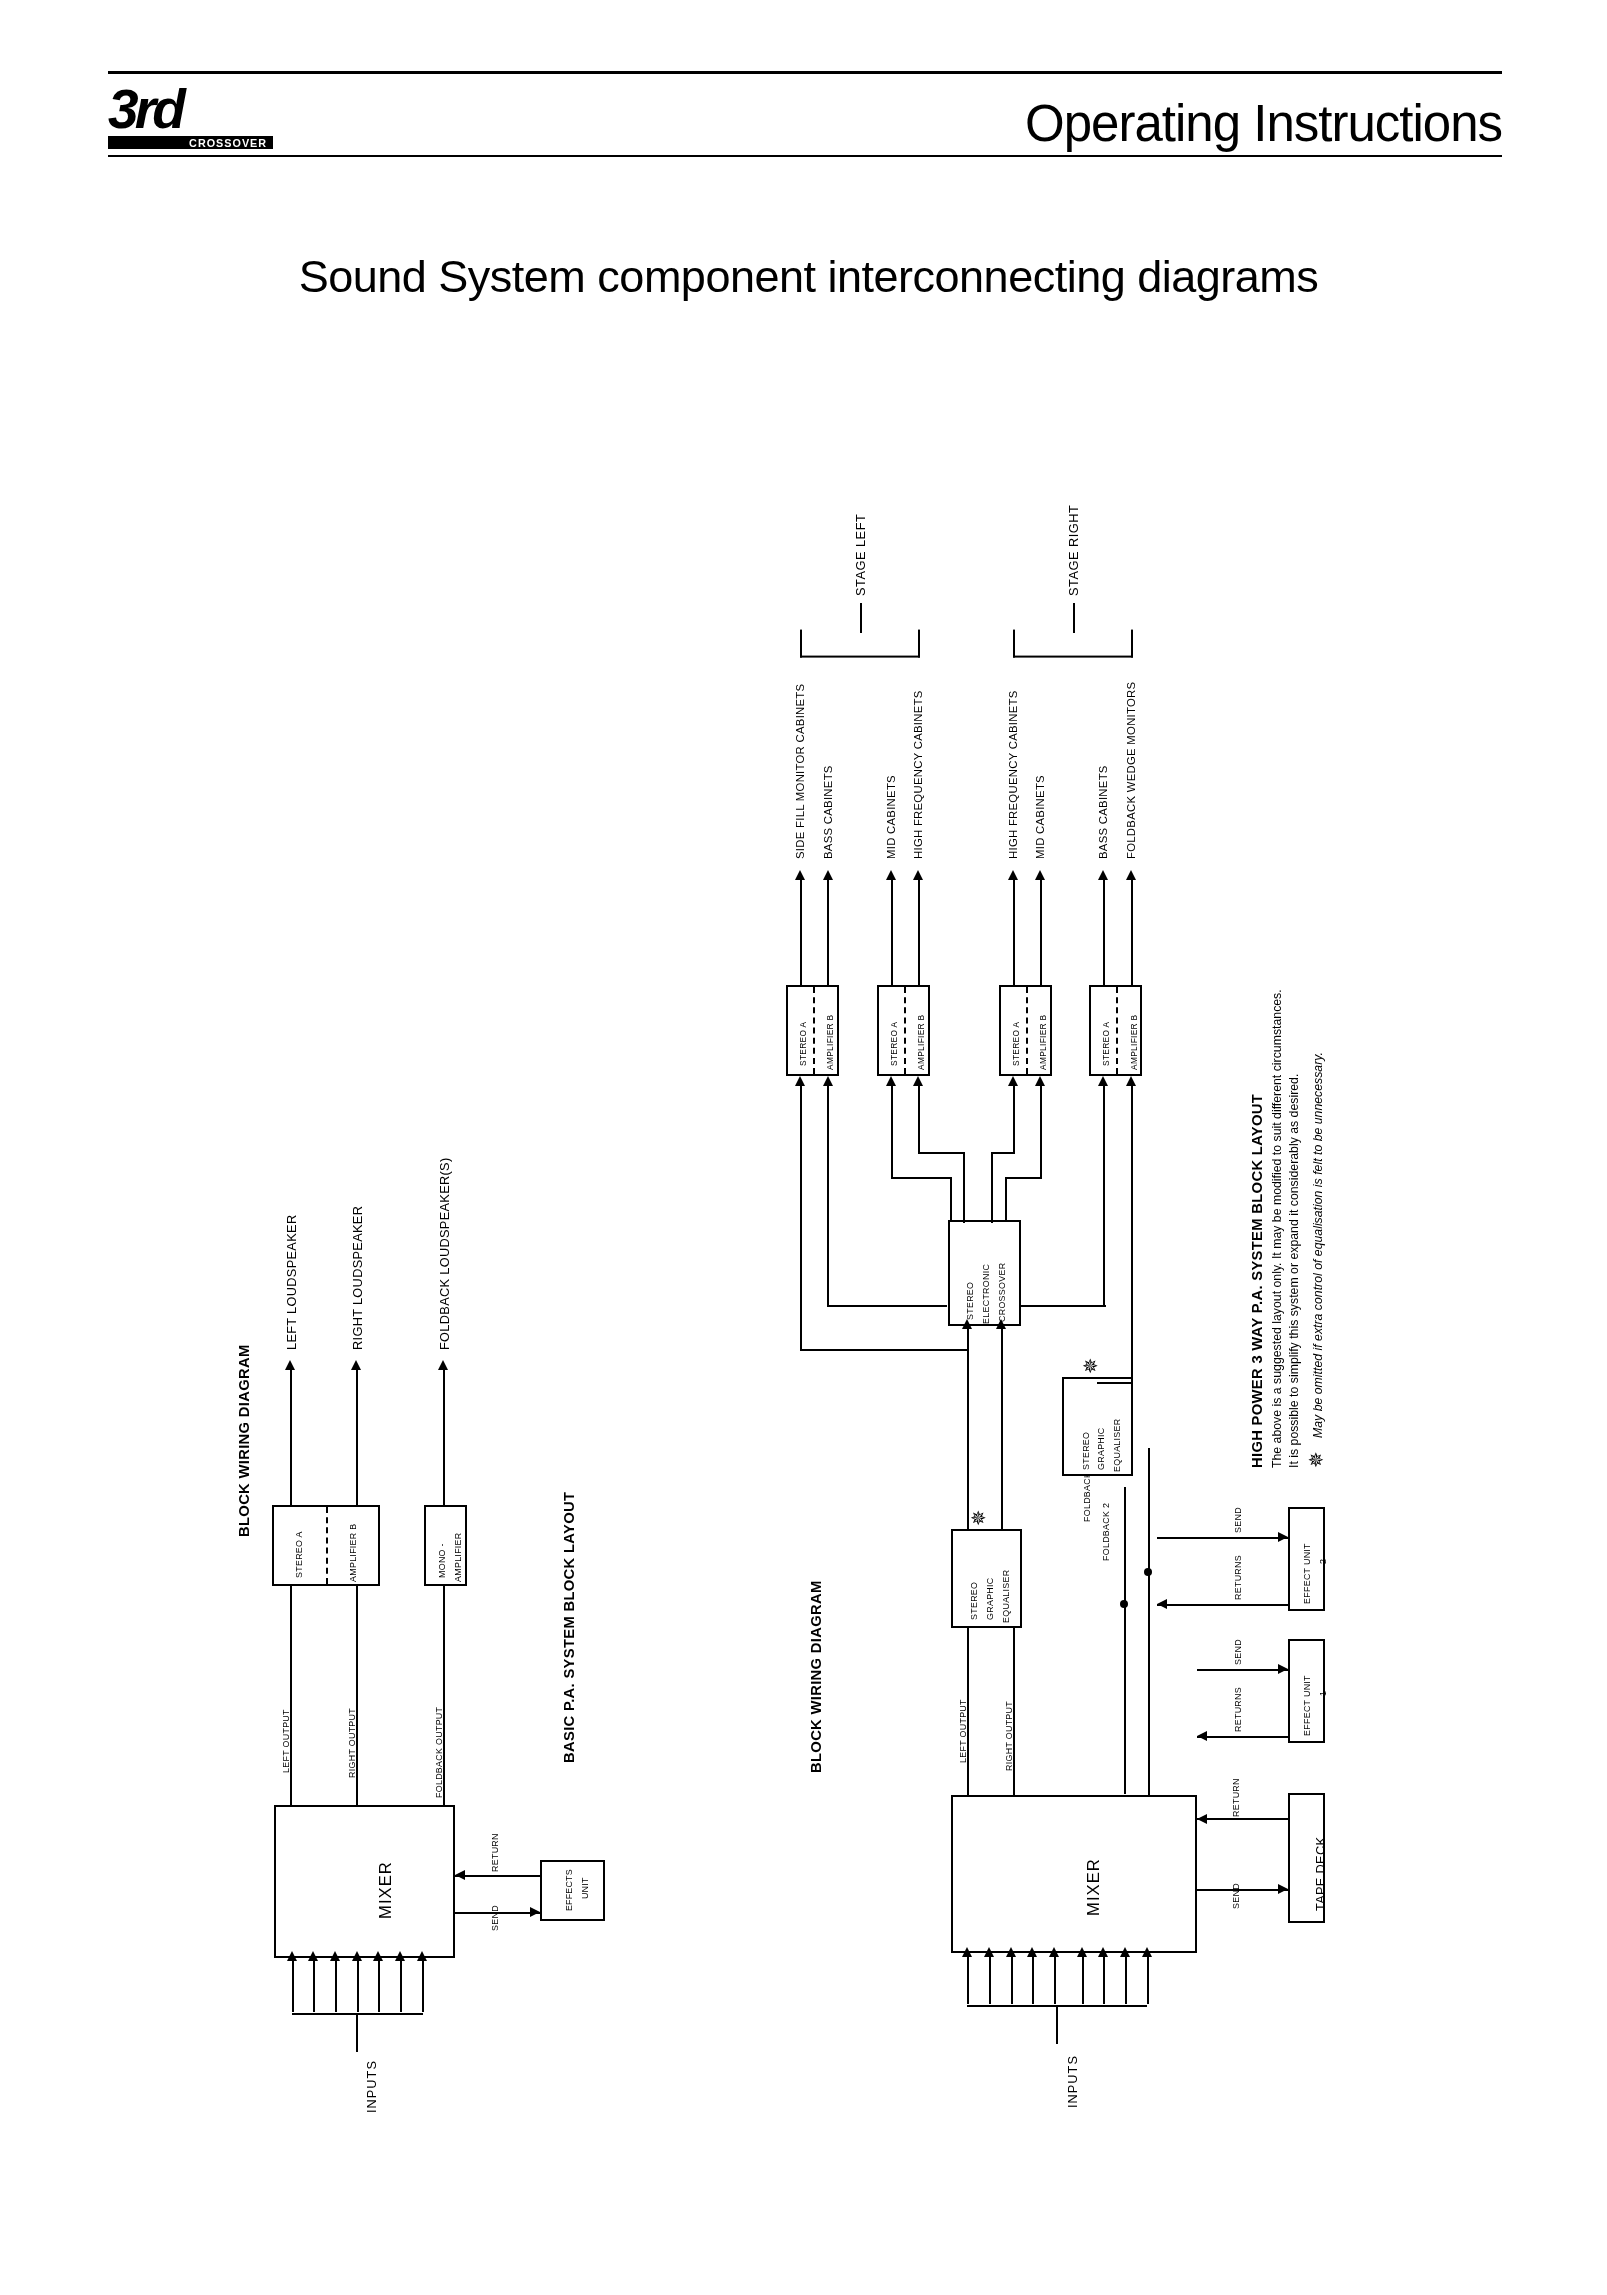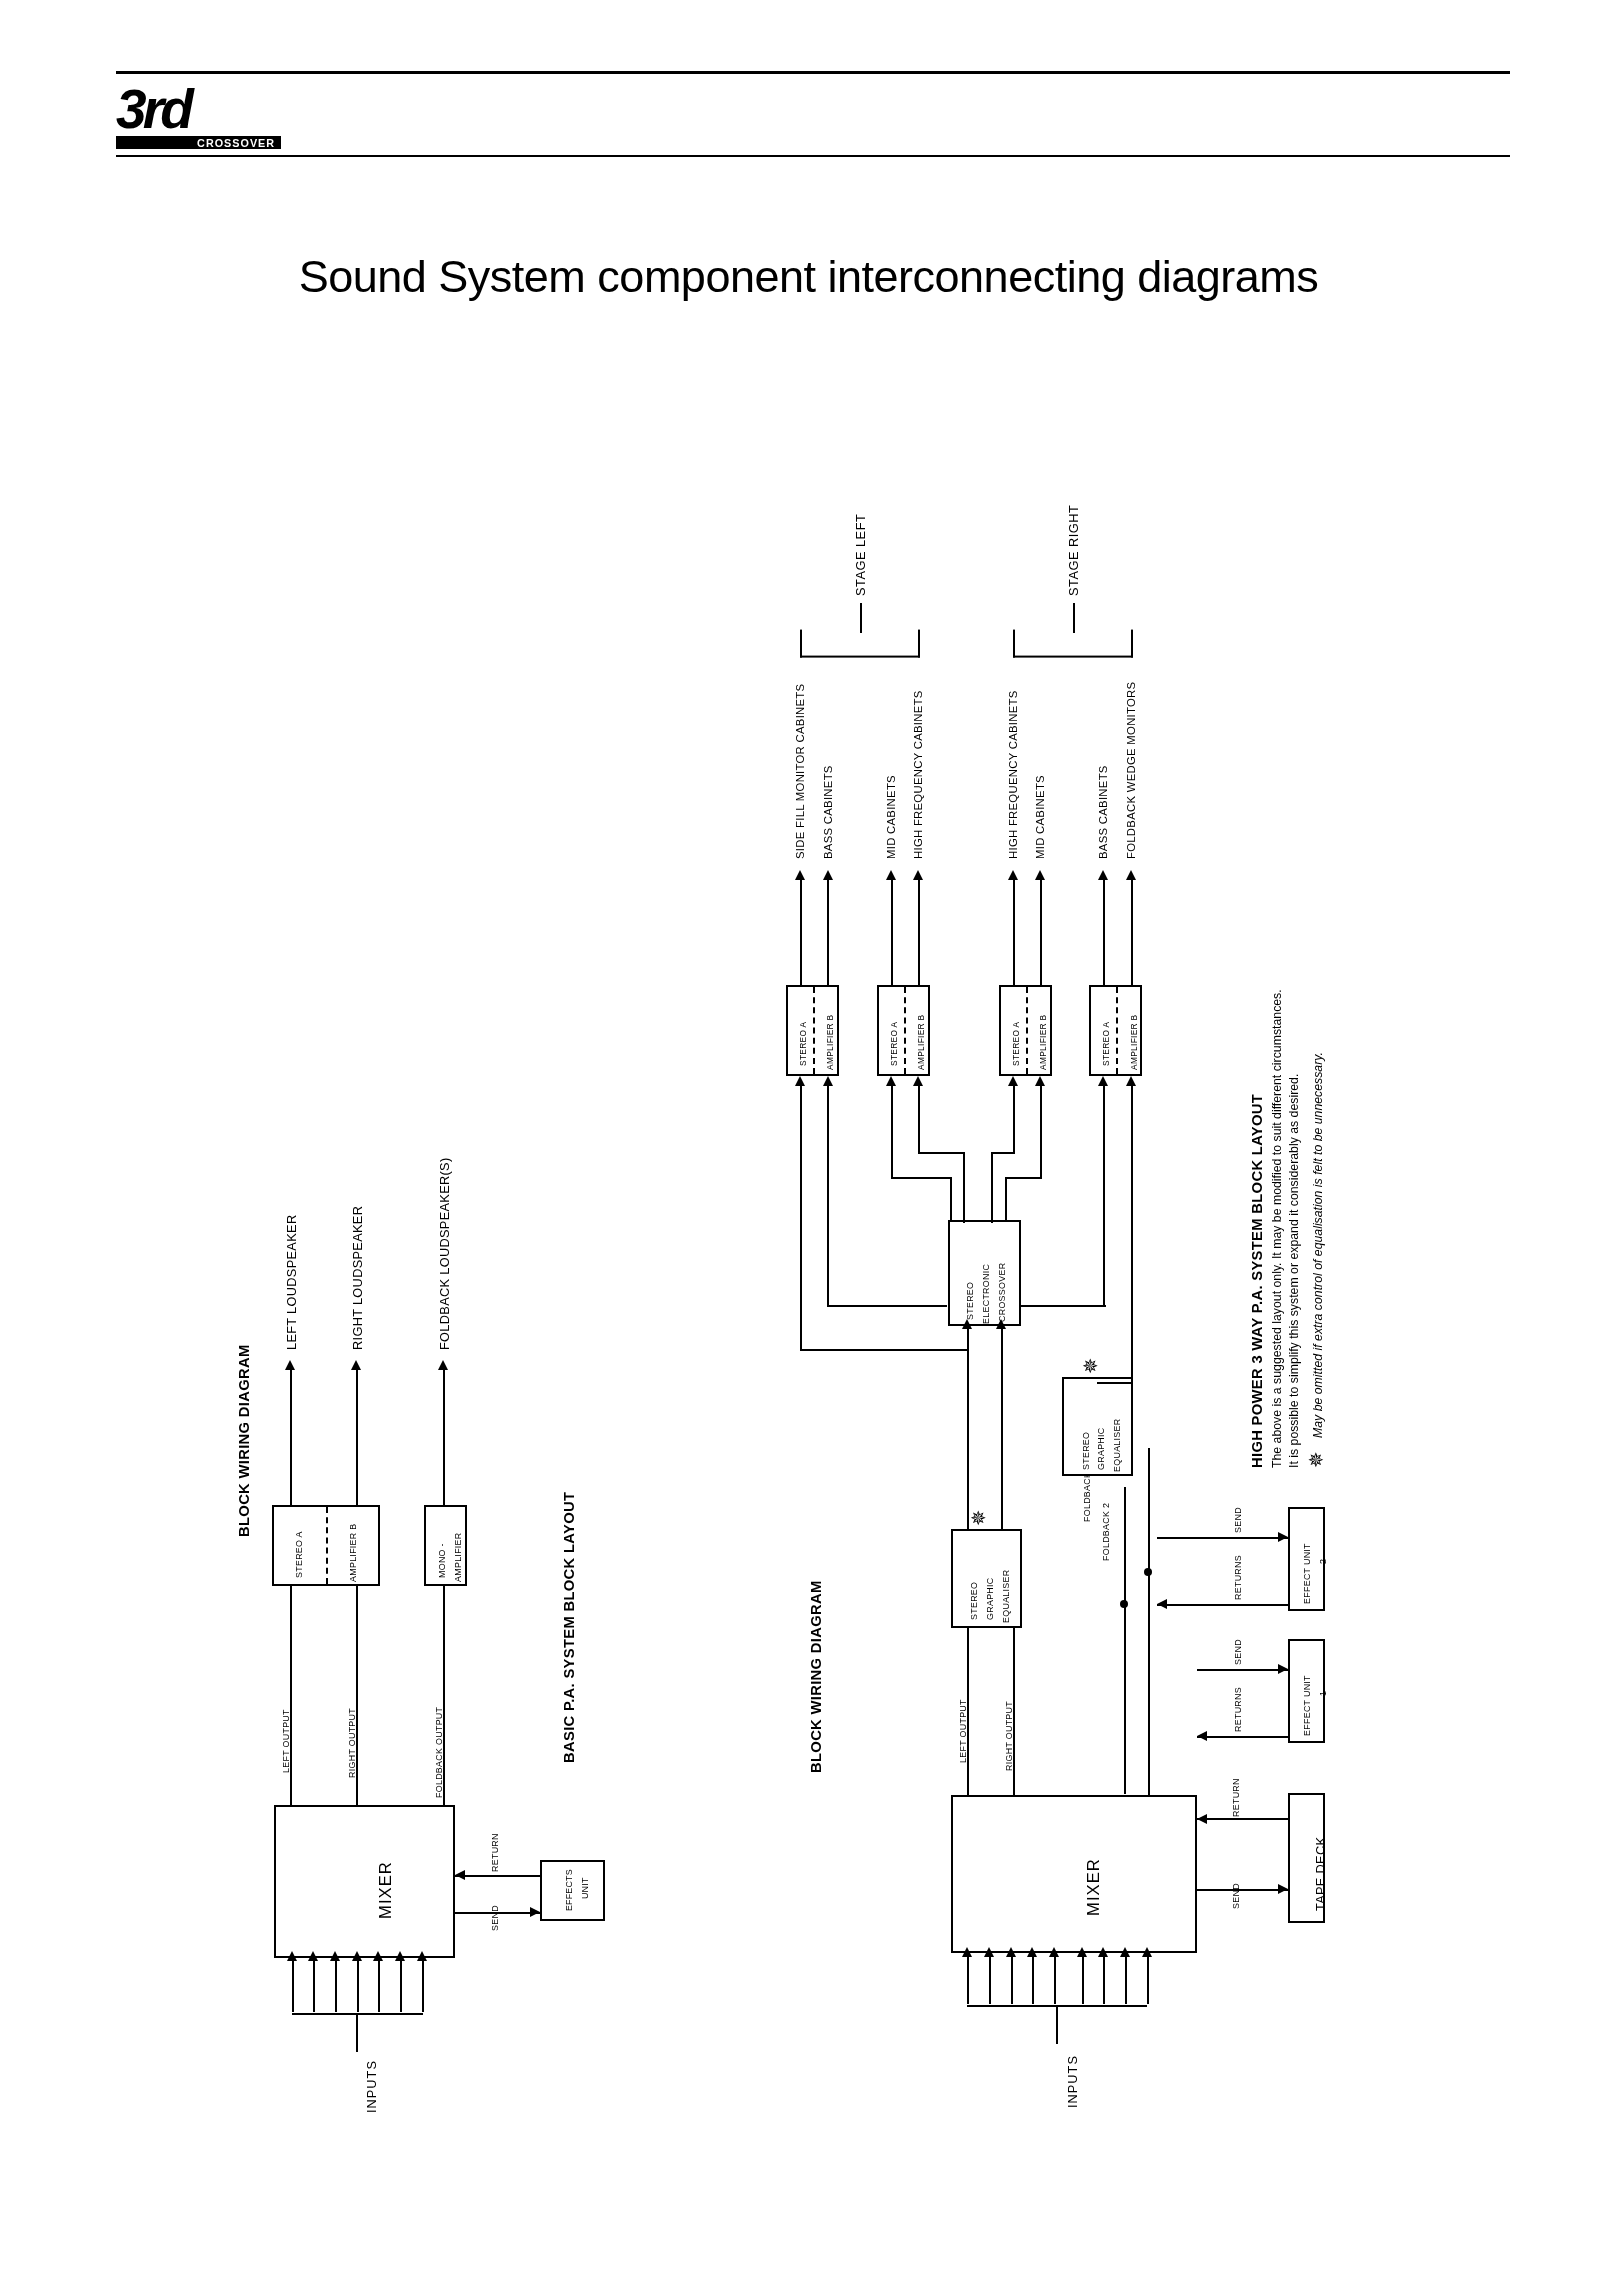--- a/index.html
+++ b/index.html
@@ -1,19 +1,19 @@
 <!DOCTYPE html>
 <html><head>
 <meta charset="utf-8">
 <style>
   html,body{margin:0;padding:0;background:#ffffff;}
   body{width:1608px;height:2295px;position:relative;font-family:"Liberation Sans",sans-serif;color:#000;overflow:hidden;}
 
   
-  #header{position:absolute;left:116px;top:71px;width:1394px;}
+  #header{position:absolute;left:108px;top:71px;width:1394px;}
   .rule{height:3px;background:#000;width:100%;}
   .rule.thin{height:2px;}
   #header-inner{display:flex;align-items:flex-end;justify-content:space-between;padding:5.9px 0 2px 0;height:73px;}
   #logo{position:relative;width:172px;height:69px;}
   #logo .logo-text{
     font-family:"Liberation Sans",sans-serif;font-weight:bold;font-style:italic;
     font-size:55px;letter-spacing:-3.9px;line-height:51px;color:#000;
   }
   #logo .logo-bar{width:165px;height:12.8px;background:#000;margin-top:1px;position:relative;}
   #logo .logo-sub{position:absolute;right:5.9px;top:1px;color:#fff;font-size:10.8px;font-weight:bold;letter-spacing:1px;font-style:normal;}
@@ -52,20 +52,21 @@
 
 <div id="header">
   <div class="rule"></div>
   <div id="header-inner">
     <div id="logo">
       <div class="logo-text">3rd</div>
       <div class="logo-bar">
         <span class="logo-sub">CROSSOVER</span>
       </div>
     </div>
+    <div id="doc-title">Operating Instructions</div>
   </div>
   <div class="rule thin"></div>
 </div>
 
 <div id="page-title">Sound System component interconnecting diagrams</div>
 
 <div id="diagram-top">
 
   <div class="lbl rot90" style="left:236px;top:1537px;font-weight:bold;font-size:14.8px;">BLOCK WIRING DIAGRAM</div>
   <div class="lbl rot90" style="left:561px;top:1763px;font-weight:bold;font-size:14.8px;">BASIC P.A. SYSTEM BLOCK LAYOUT</div>

